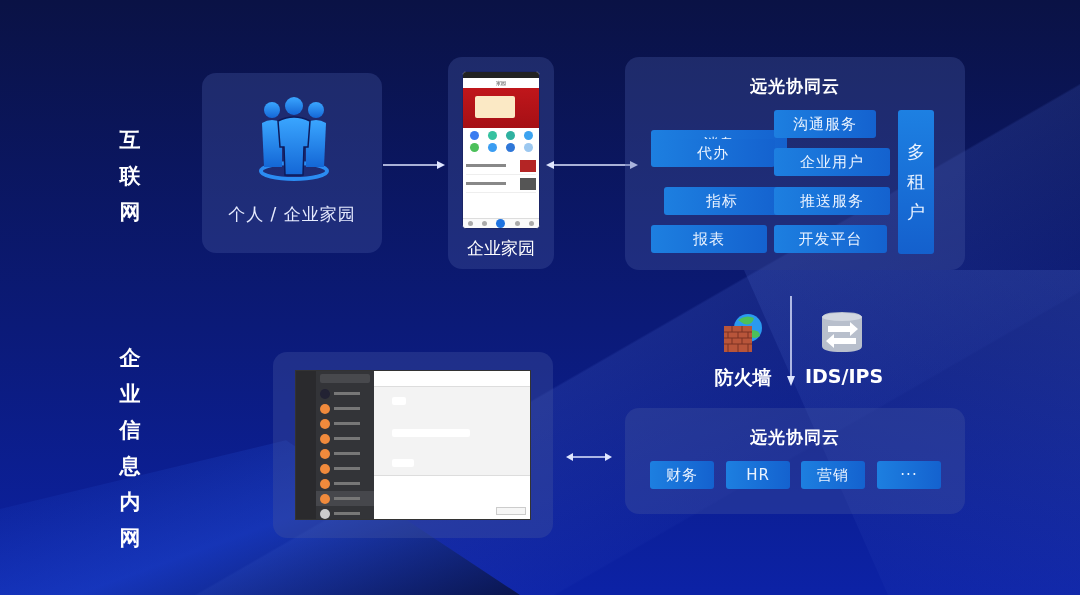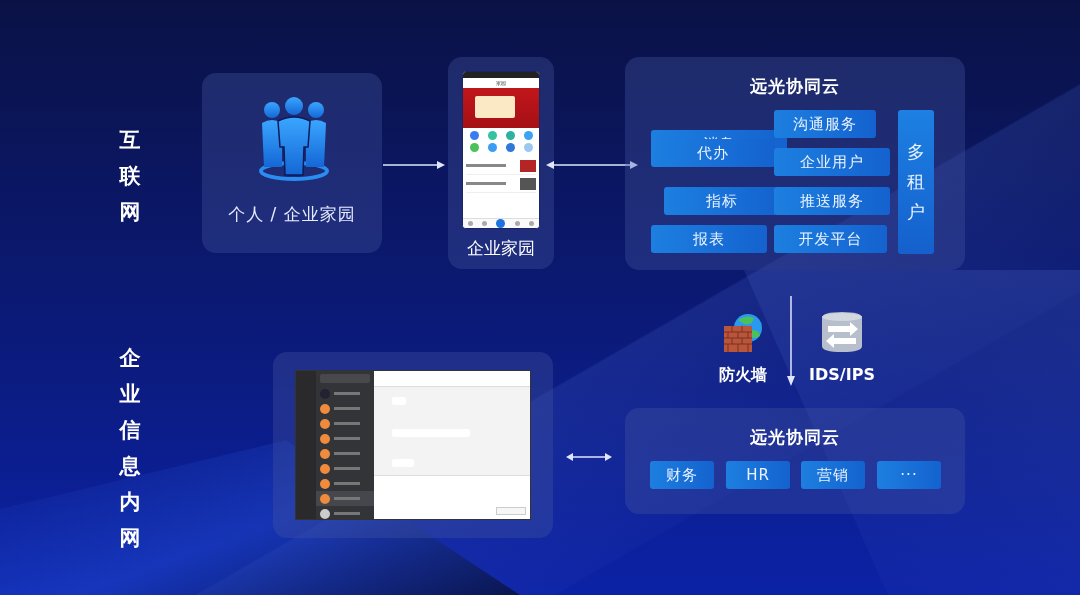--- a/index.html
+++ b/index.html
@@ -78,21 +78,21 @@
     letter-spacing: 1px;
   }
   .btn-tall {
     position: absolute; width: 36px; height: 144px;
     background: linear-gradient(180deg, #1d80e2, #1460cd);
     border-radius: 3px; color: #eaf3ff; font-size: 18px;
     display: flex; flex-direction: column; align-items: center; justify-content: center;
     line-height: 30px;
   }
   .arrow { position: absolute; }
-  .sec-label { position: absolute; font-size: 16px; font-weight: bold; color: #fff; text-align: center; }
+  .sec-label { position: absolute; font-size: 19px; font-weight: bold; color: #fff; text-align: center; }
   .desktop {
     position: absolute; left: 22px; top: 18px; width: 236px; height: 150px;
     background: #fff; border: 1px solid #333; overflow: hidden;
   }
   .desktop .rail { position: absolute; left: 0; top: 0; width: 20px; height: 100%; background: #2a2a2d; }
   .desktop .list { position: absolute; left: 20px; top: 0; width: 58px; height: 100%; background: #333438; }
   .desktop .list .search { height: 9px; margin: 3px 4px; background: #48494d; border-radius: 2px; }
   .desktop .list .item { height: 15px; display: flex; align-items: center; padding-left: 4px; gap: 4px; }
   .desktop .list .item .av { width: 10px; height: 10px; border-radius: 50%; background: #f08a3c; }
   .desktop .list .item .tx { width: 26px; height: 3px; background: #777; }

